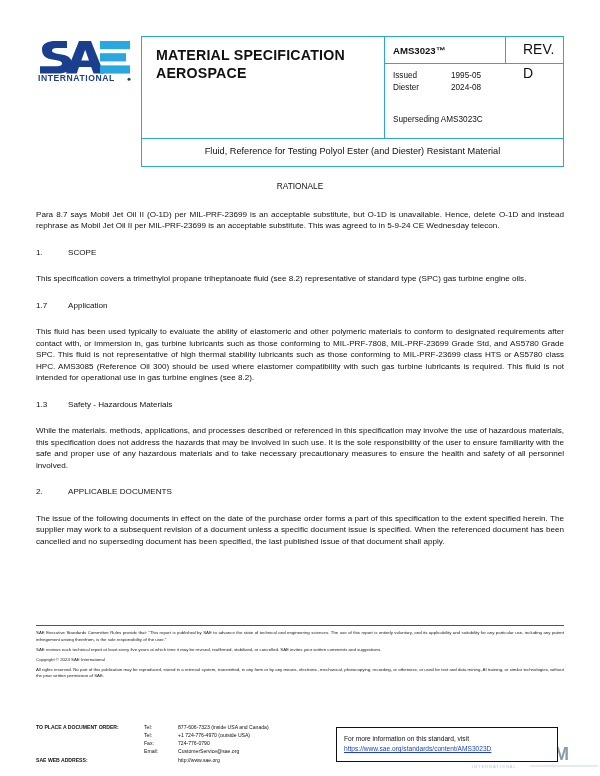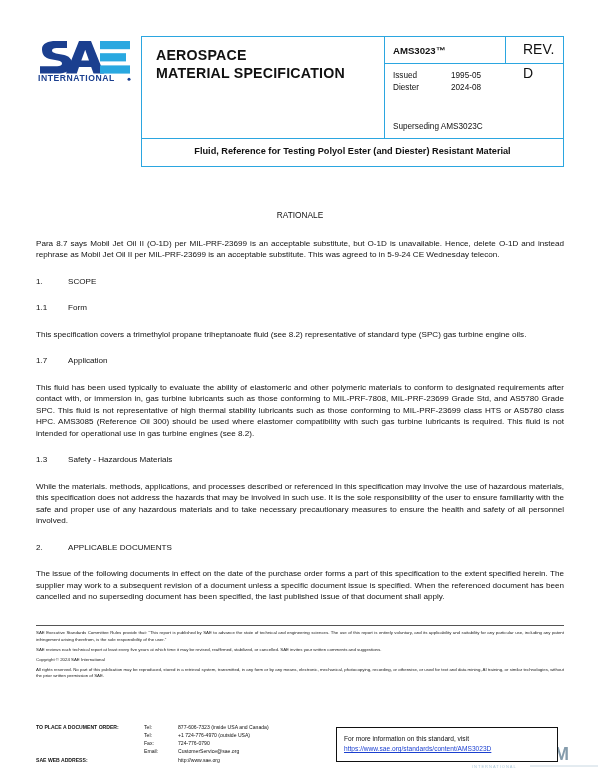--- a/index.html
+++ b/index.html
@@ -93,46 +93,44 @@
     padding: 6px 0 0 8px;
     font-size: 8.2px;
     line-height: 1.42;
   }
   .date-row {
     display: flex;
   }
   .date-label { width: 58px; }
   .date-val { }
   .superseding {
-    margin-top: 28px;
+    margin-top: 21px;
     font-size: 8.2px;
   }
   .hdr-subtitle {
     border-top: 1.6px solid #2ba6e0;
     text-align: center;
     font-size: 9.2px;
     padding: 7px 4px 7px 4px;
     min-height: 13px;
-    font-weight: bold;
   }
 
   
   .content {
     position: absolute;
     left: 36px;
     top: 181px;
     width: 528px;
     font-size: 8.1px;
     line-height: 1.42;
   }
   .rationale-head {
     text-align: center;
     font-size: 8.3px;
     margin-bottom: 16px;
-    margin-top: 29px;
   }
   p.para {
     margin: 0 0 15px 0;
     text-align: justify;
     text-justify: inter-word;
   }
   .sect-head {
     margin: 0 0 15px 0;
     font-size: 8.1px;
   }
@@ -235,22 +233,22 @@
         <path d="M36 1 L44 1 L30 33.6 L22 33.6 Z" fill="#29a8e0" opacity="0"></path>
 
         <text x="2" y="41" font-family="Liberation Sans, sans-serif" font-size="8.6" font-weight="bold" letter-spacing="0.55" fill="#1b3f8f">INTERNATIONAL</text>
         <circle cx="93" cy="39.2" r="1.5" fill="#1b3f8f"></circle>
       </svg>
     </div>
 
     <div class="header-box">
       <div class="hdr-top">
         <div class="hdr-title">
+          <div>MATERIAL SPECIFICATION</div>
           <div>AEROSPACE</div>
-          <div>MATERIAL SPECIFICATION</div>
         </div>
         <div class="hdr-right">
           <div class="hdr-rev-row">
             <div class="hdr-docnum">AMS3023™</div>
             <div class="hdr-rev">REV. D</div>
           </div>
           <div class="hdr-dates">
             <div class="date-row">
               <span class="date-label">Issued</span>
               <span class="date-val">1995-05</span>
@@ -269,23 +267,20 @@
 
   <div class="content">
 
     <div class="rationale-head">RATIONALE</div>
     <p class="para">Para 8.7 says Mobil Jet Oil II (O-1D) per MIL-PRF-23699 is an acceptable substitute, but O-1D is unavailable. Hence, delete O-1D and instead rephrase as Mobil Jet Oil II per MIL-PRF-23699 is an acceptable substitute. This was agreed to in 5-9-24 CE Wednesday telecon.</p>
 
     <div class="sect-head">
       <span class="num">1.</span><span>SCOPE</span>
     </div>
 
-    <div class="sect-head lvl2">
-      <span class="num">1.1</span><span>Form</span>
-    </div>
     <p class="para">This specification covers a trimethylol propane triheptanoate fluid (see 8.2) representative of standard type (SPC) gas turbine engine oils.</p>
 
     <div class="sect-head lvl2">
       <span class="num">1.7</span><span>Application</span>
     </div>
     <p class="para">This fluid has been used typically to evaluate the ability of elastomeric and other polymeric materials to conform to designated requirements after contact with, or immersion in, gas turbine lubricants such as those conforming to MIL-PRF-7808, MIL-PRF-23699 Grade Std, and AS5780 Grade SPC. This fluid is not representative of high thermal stability lubricants such as those conforming to MIL-PRF-23699 class HTS or AS5780 class HPC. AMS3085 (Reference Oil 300) should be used where elastomer compatibility with such gas turbine lubricants is required. This fluid is not intended for operational use in gas turbine engines (see 8.2).</p>
 
     <div class="sect-head lvl2">
       <span class="num">1.3</span><span>Safety - Hazardous Materials</span>
     </div>

